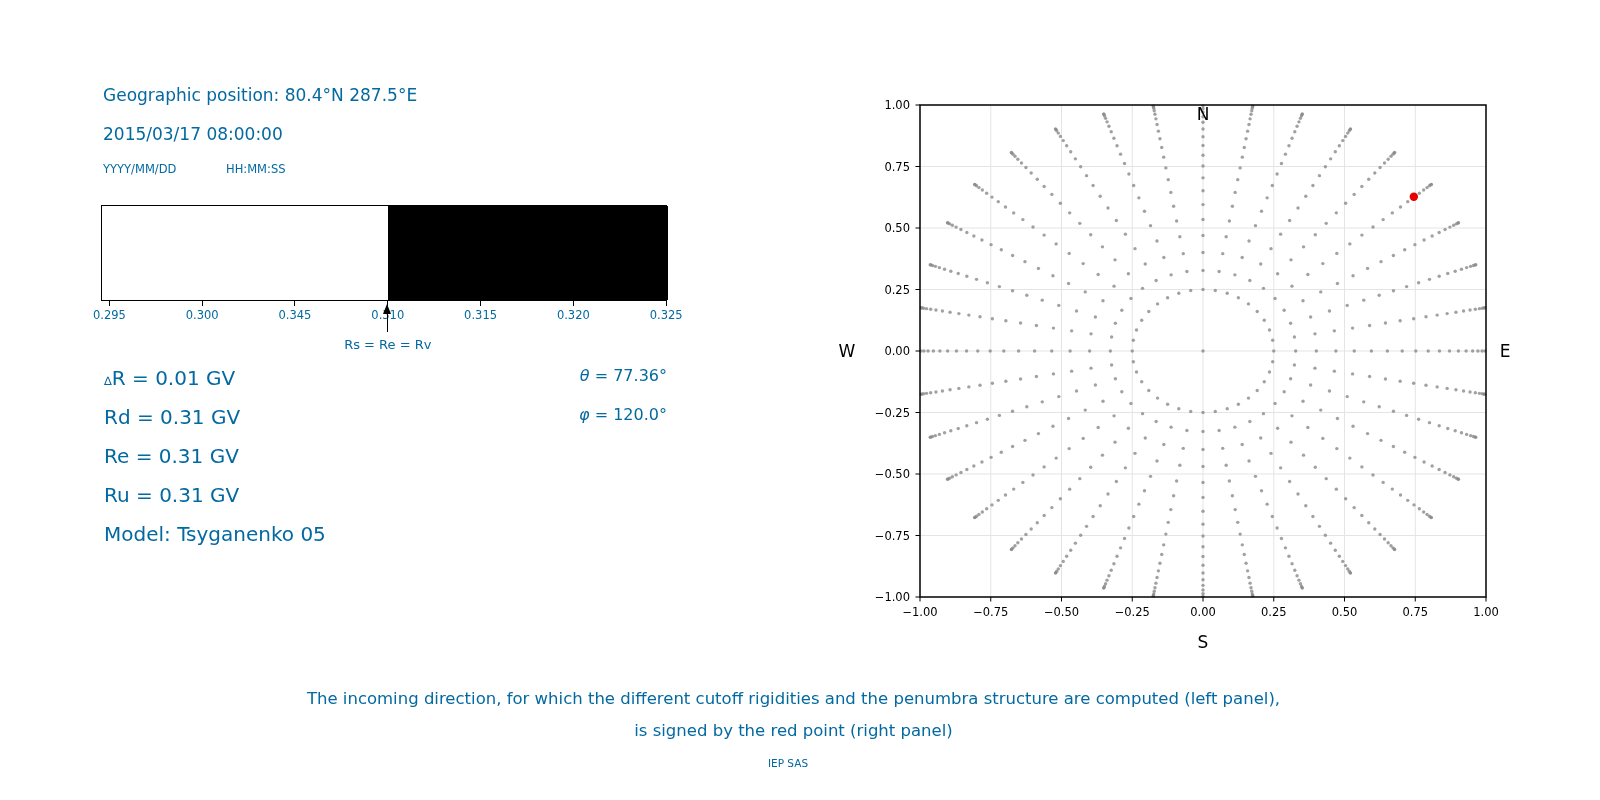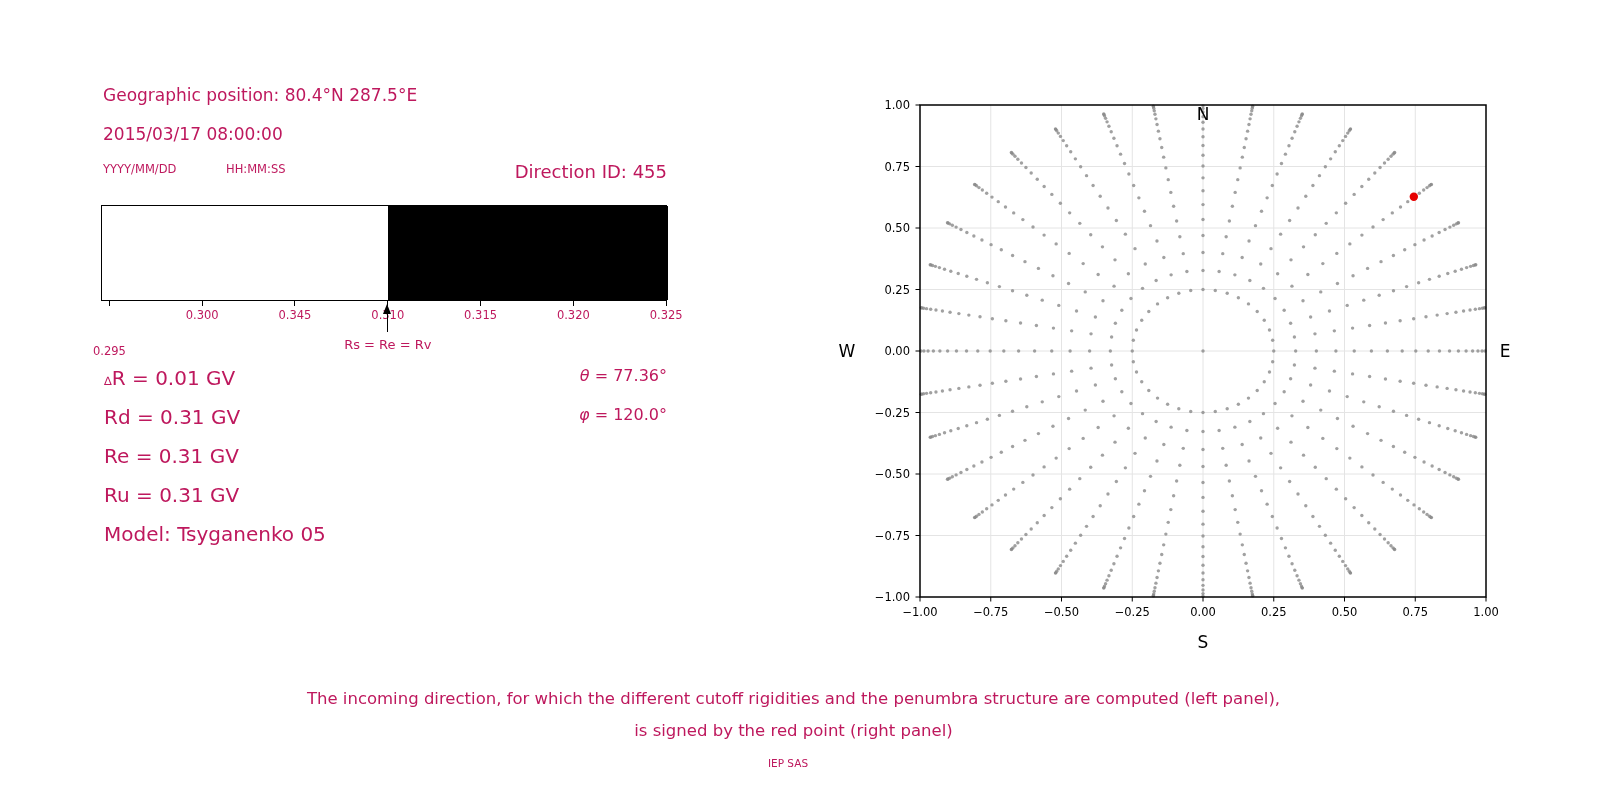--- a/index.html
+++ b/index.html
@@ -1,17 +1,17 @@
 <!DOCTYPE html>
 <html><head>
 <meta charset="utf-8">
 <style>
   html,body{margin:0;padding:0;background:#fff;}
   .canvas{position:relative;width:1600px;height:800px;background:#ffffff;overflow:hidden;
-          font-family:"DejaVu Sans","Liberation Sans",sans-serif;color:#be185d;}
+          font-family:"DejaVu Sans","Liberation Sans",sans-serif;color:#0369a1;}
   .abs{position:absolute;}
   .t17{font-size:17px;line-height:1.2;}
   .t18{font-size:18px;line-height:1.2;}
   .t16{font-size:16px;line-height:1.2;}
   .t11{font-size:11.5px;line-height:1.2;}
   .t13{font-size:13px;line-height:1.2;}
   .right{text-align:right;}
   .center{text-align:center;}
   #left-chart-area{left:101px;top:205px;width:566px;height:96px;border:1.5px solid #000;box-sizing:border-box;}
   .region{position:absolute;top:0;height:100%;}
@@ -29,27 +29,26 @@
 </style>
 </head>
 <body>
 
 <div class="canvas">
 
   <div class="abs t17" style="left:103px;top:85px;">Geographic position: 80.4°N 287.5°E</div>
   <div class="abs t17" style="left:103px;top:124px;">2015/03/17 08:00:00</div>
   <div class="abs t11" style="left:103px;top:163px;">YYYY/MM/DD</div>
   <div class="abs t11" style="left:226px;top:163px;">HH:MM:SS</div>
-  <div class="abs t18 right" style="left:367px;top:161px;width:300px;">Direction ID: 455</div>
 
   <div class="abs" id="left-chart-area">
       <div class="region" style="left: 0px; width: 285.784px; background: rgb(255, 255, 255);"></div>
       <div class="region" style="left: 285.784px; width: 280.216px; background: rgb(0, 0, 0);"></div>
       <div class="xtick-mark" style="left: 6.92295px;"></div>
-      <div class="xtick-label" style="left: 7.42295px; margin-top: 36px;">0.295</div>
+      <div class="xtick-label" style="left: 7.42295px;">0.295</div>
       <div class="xtick-mark" style="left: 99.7098px;"></div>
       <div class="xtick-label" style="left: 100.21px;">0.300</div>
       <div class="xtick-mark" style="left: 192.497px;"></div>
       <div class="xtick-label" style="left: 192.997px;">0.345</div>
       <div class="xtick-mark" style="left: 285.284px;"></div>
       <div class="xtick-label" style="left: 285.784px;">0.310</div>
       <div class="xtick-mark" style="left: 378.07px;"></div>
       <div class="xtick-label" style="left: 378.57px;">0.315</div>
       <div class="xtick-mark" style="left: 470.857px;"></div>
       <div class="xtick-label" style="left: 471.357px;">0.320</div>

